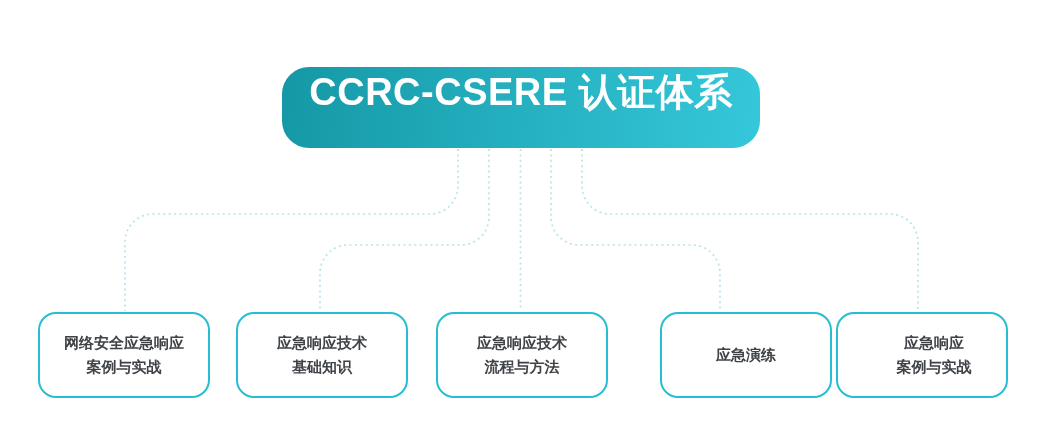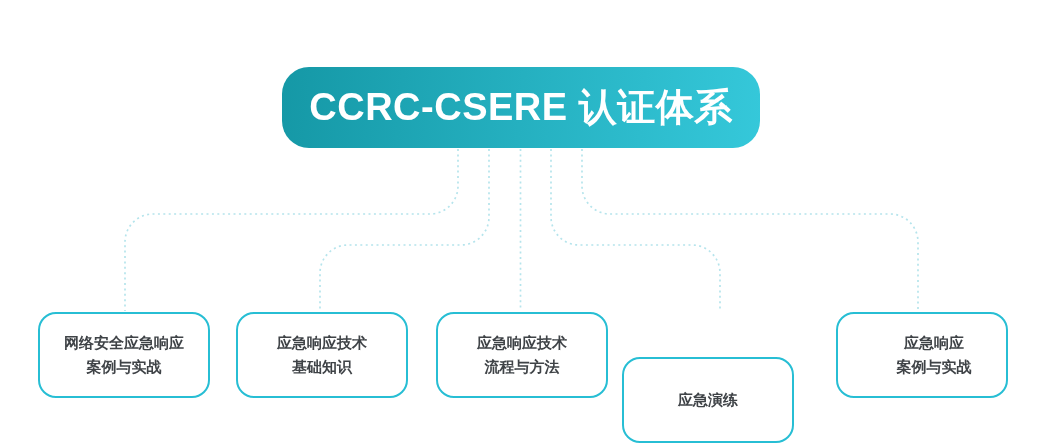--- a/index.html
+++ b/index.html
@@ -32,21 +32,21 @@
   }
   .root-node {
     position: absolute;
     left: 282px;
     top: 67px;
     width: 478px;
     height: 81px;
     border-radius: 27px;
     background: linear-gradient(95deg, var(--root-gradient-start, #1598a6) 0%, var(--root-gradient-end, #35c8da) 100%);
     display: flex;
-    align-items: center;
+    align-items: flex-start;
     justify-content: center;
   }
   .root-label {
     color: var(--root-text, #ffffff);
     font-size: 38px;
     font-weight: 700;
     letter-spacing: 0.5px;
     white-space: nowrap;
     text-align: center;
   }
@@ -67,21 +67,21 @@
     color: var(--node-text, #3f4347);
     font-size: 15px;
     font-weight: 600;
     line-height: 24px;
     text-align: center;
     white-space: pre-line;
   }
   .n1 { left: 38px; }
   .n2 { left: 236px; }
   .n3 { left: 436px; }
-  .n4 { left: 622px; margin-top: 45px; }
+  .n4 { left: 660px; }
   .n5 { left: 836px; padding-left: 24px; }
 </style>
 </head>
 <body>
 
 <div class="canvas">
 
   <svg class="connectors" viewBox="0 0 1043 445" xmlns="http://www.w3.org/2000/svg">
     <path d="M458,149 V186 A28,28 0 0 1 430,214 H153 A28,28 0 0 0 125,242 V311"></path>
     <path d="M489,149 V217 A28,28 0 0 1 461,245 H348 A28,28 0 0 0 320,273 V311"></path>

